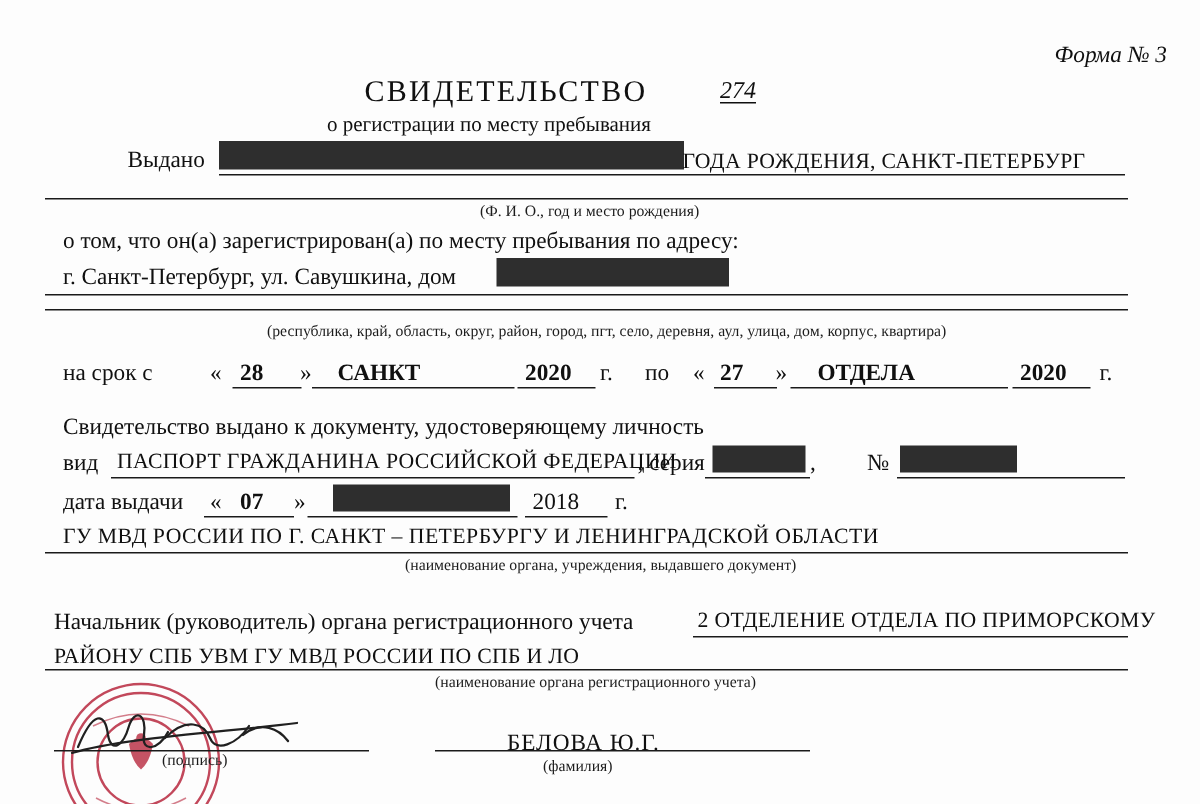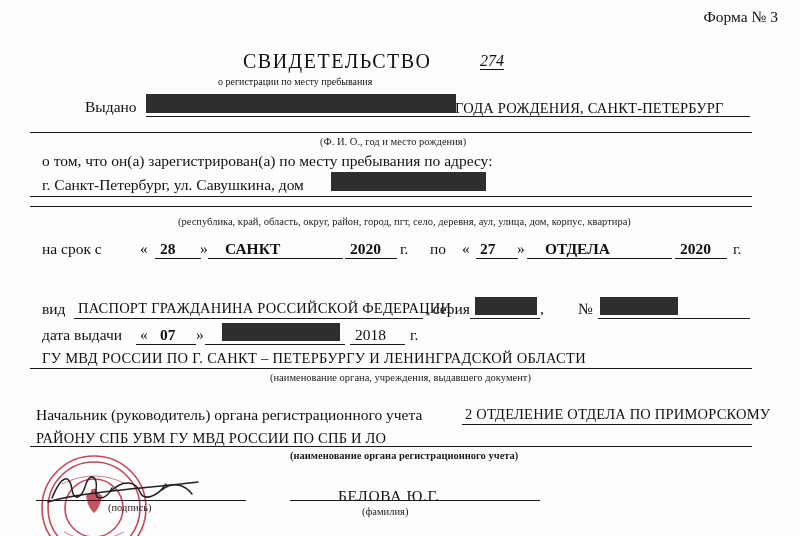--- a/index.html
+++ b/index.html
@@ -40,41 +40,42 @@
     font-size: 10.5px;
     color: #1c1c1c;
     text-align: center;
     white-space: nowrap;
     font-family: "Liberation Serif", serif;
   }
 
   
   #form-no {
     right: 22px;
-    top: 8px;
-    font-size: 15.5px;
+    top: 28px;
+    font-size: 15.5px;
+    font-style: italic;
   }
   #doc-title {
     left: 243px;
     top: 50px;
     font-size: 20px;
     letter-spacing: 1.5px;
   }
   #cert-number {
     left: 480px;
     top: 52px;
     font-size: 16px;
     text-decoration: underline;
     text-underline-offset: 3px;
     font-style: italic;
   }
   #doc-subtitle {
     left: 218px;
     top: 76px;
-    font-size: 10px;
+    font-size: 14px;
   }
   #issued-label {
     left: 85px;
     top: 98px;
     font-size: 15.5px;
   }
   #birth-city {
     left: 455px;
     top: 100px;
     font-size: 14.5px;
@@ -131,21 +132,21 @@
   #d3 { left: 160px; top: 326px; font-size: 15.5px; font-weight: bold; }
   #q6 { left: 196px; top: 326px; font-size: 15.5px; }
   #y3 { left: 355px; top: 326px; font-size: 15.5px; }
   #g3 { left: 410px; top: 326px; font-size: 15.5px; }
   #organ { left: 42px; top: 350px; font-size: 14.5px; letter-spacing: .3px; }
   #organ-caption { left: 270px; top: 372px; font-size: 10.5px; }
 
   #chief-label { left: 36px; top: 406px; font-size: 15.5px; }
   #chief-org1 { left: 465px; top: 406px; font-size: 14.5px; letter-spacing: .2px; }
   #chief-org2 { left: 36px; top: 430px; font-size: 14.5px; letter-spacing: .2px; }
-  #chief-caption { left: 290px; top: 450px; font-size: 10.5px; font-weight: bold; }
+  #chief-caption { left: 290px; top: 450px; font-size: 10.5px; }
 
   #sig-caption { left: 108px; top: 502px; font-size: 10.5px; }
   #surname { left: 338px; top: 487px; font-size: 15.5px; letter-spacing: .6px; }
   #surname-caption { left: 362px; top: 506px; font-size: 10.5px; }
 
   
   #signature {
     position: absolute;
     left: 40px;
     top: 468px;
@@ -202,20 +203,21 @@
   <div class="fld" id="y2">2020</div>
   <div class="fld" id="g2">г.</div>
 
   <div class="rule" style="left:155px; top:258px; width:46px;"></div>
   <div class="rule" style="left:208px; top:258px; width:135px;"></div>
   <div class="rule" style="left:345px; top:258px; width:52px;"></div>
   <div class="rule" style="left:476px; top:258px; width:42px;"></div>
   <div class="rule" style="left:527px; top:258px; width:145px;"></div>
   <div class="rule" style="left:675px; top:258px; width:52px;"></div>
 
+  <div class="t" id="doc-intro">Свидетельство выдано к документу, удостоверяющему личность</div>
 
   <div class="t" id="vid-label">вид</div>
   <div class="t" id="vid-value">ПАСПОРТ ГРАЖДАНИНА РОССИЙСКОЙ ФЕДЕРАЦИИ</div>
   <div class="t" id="seria-label">, серия</div>
   <div class="redact" style="left:475px; top:297px; width:62px; height:18px;"></div>
   <div class="t" id="comma1">,</div>
   <div class="t" id="num-label">№</div>
   <div class="redact" style="left:600px; top:297px; width:78px; height:18px;"></div>
   <div class="rule" style="left:74px; top:318px; width:349px;"></div>
   <div class="rule" style="left:470px; top:318px; width:70px;"></div>

